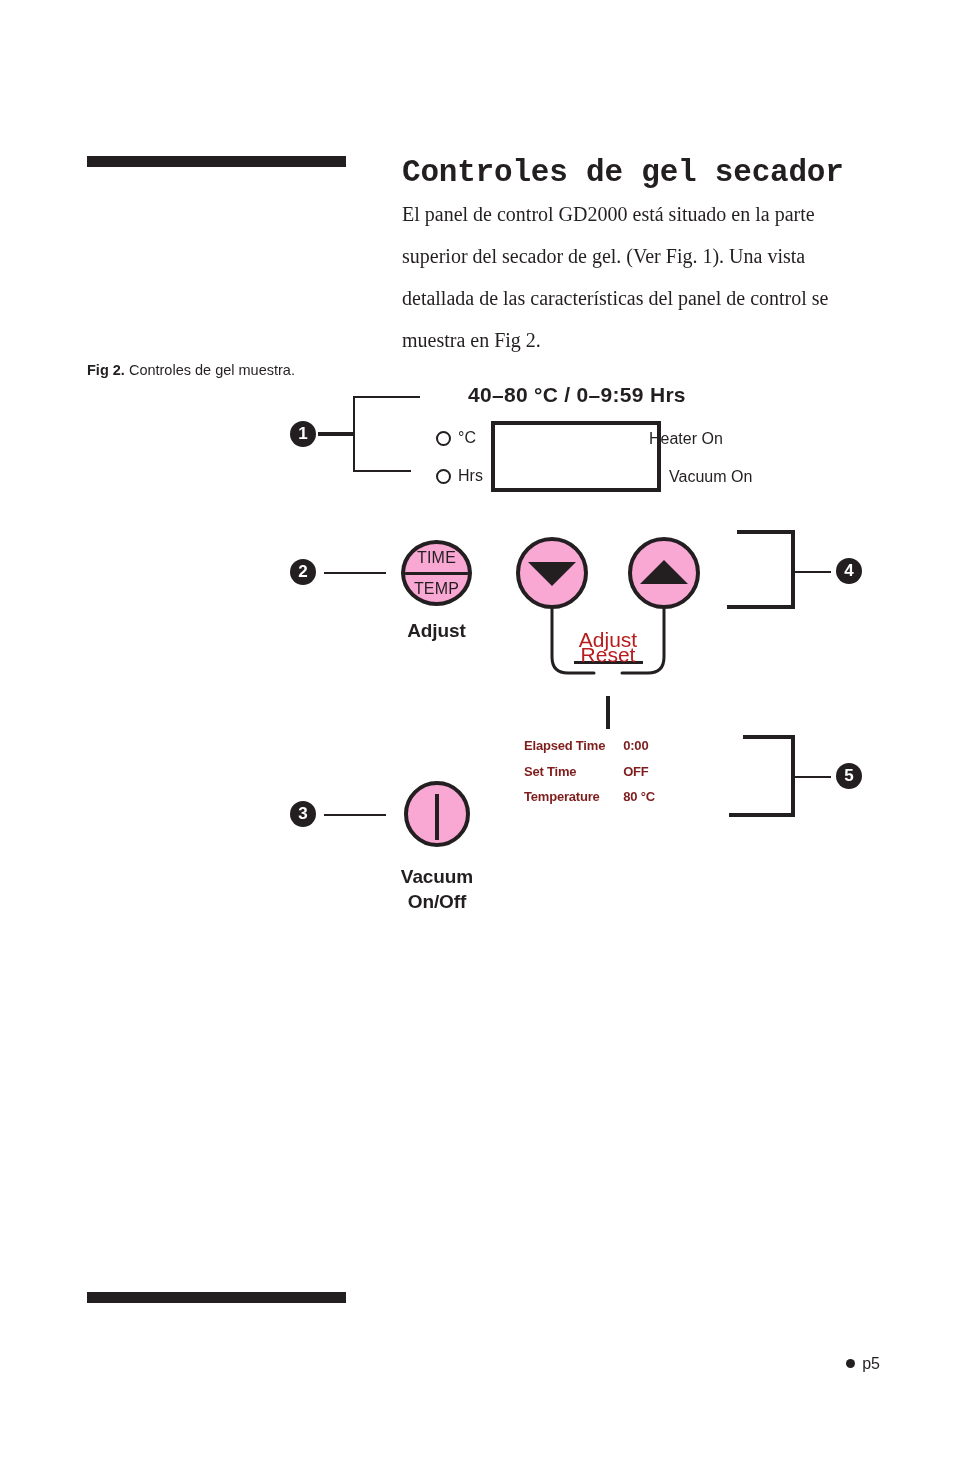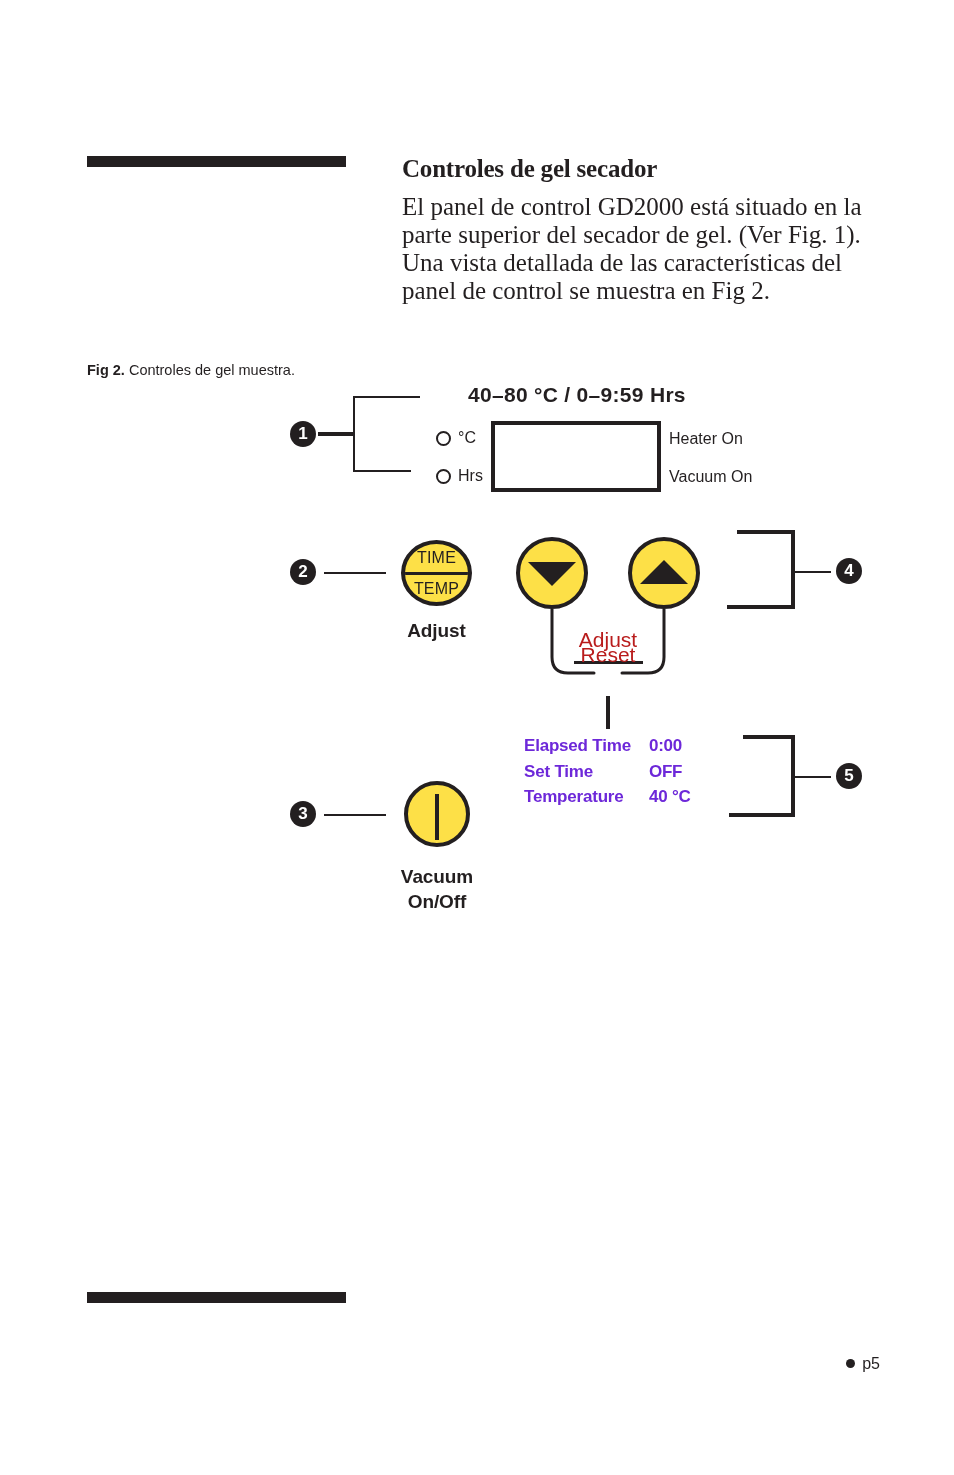--- a/index.html
+++ b/index.html
@@ -28,34 +28,34 @@
   }
   .rule-top    { top: 156px; }
   .rule-bottom { top: 1292px; }
 
   
   .section-heading {
     position: absolute;
     left: 402px;
     top: 155px;
     width: 470px;
-    font-family: Liberation Serif, serif;
+    font-family: Liberation Mono, monospace;
     font-weight: bold;
-    font-size: 25px;
+    font-size: 31px;
     letter-spacing: -0.2px;
     color: #231f20;
   }
   .body-copy {
     position: absolute;
     left: 402px;
     top: 193px;
     width: 460px;
     font-family: "Liberation Serif", serif;
-    font-size: 25px;
-    line-height: 28px;
+    font-size: 20px;
+    line-height: 42px;
     color: #231f20;
   }
 
   
   .fig-caption {
     position: absolute;
     left: 87px;
     top: 362px;
     font-size: 14.5px;
     color: #231f20;
@@ -137,21 +137,21 @@
     font-size: 16px;
     white-space: nowrap;
   }
 
   
   .btn-round {
     position: absolute;
     border: 4px solid #231f20;
     border-radius: 50%;
     box-sizing: border-box;
-    background: #fde047;
+    background: #f9a8d4;
   }
   .btn-display {
     left: 401px;
     top: 540px;
     width: 71px;
     height: 66px;
     overflow: hidden;
   }
   .btn-display .txt {
     position: absolute;
@@ -257,24 +257,24 @@
     height: 3px;
     background: #231f20;
   }
 
   
   .readout {
     position: absolute;
     left: 524px;
     top: 733px;
     font-weight: bold;
-    font-size: 17px;
+    font-size: 13px;
     line-height: 25.5px;
     letter-spacing: -0.2px;
-    color: #6d28d9;
+    color: #7f1d1d;
   }
   .readout table { border-collapse: collapse; }
   .readout td { padding: 0; white-space: nowrap; vertical-align: top; }
   .readout td.k { padding-right: 18px; }
 
   
   .footer {
     position: absolute;
     left: 0;
     top: 1355px;
@@ -320,21 +320,21 @@
     <div class="range-label">40–80 °C / 0–9:59 Hrs</div>
 
     <div class="led" style="left:436px; top:431px;"></div>
     <div class="led-label" style="left:458px; top:429px;">°C</div>
 
     <div class="led" style="left:436px; top:469px;"></div>
     <div class="led-label" style="left:458px; top:467px;">Hrs</div>
 
     <div class="display-box"></div>
 
-    <div class="status-label" style="left:669px; top:430px;">Heater On</div>
+    <div class="status-label" style="left:649px; top:430px;">Heater On</div>
     <div class="status-label" style="left:669px; top:468px;">Vacuum On</div>
 
     <div class="badge" style="left:290px; top:559px;">2</div>
     <div class="ln ln-h" style="left:324px; top:572px; width:62px;"></div>
 
     <div class="btn-round btn-display">
       <div class="txt txt-top">TIME</div>
       <div class="divider"></div>
       <div class="txt txt-bot">TEMP</div>
     </div>
@@ -382,21 +382,21 @@
             <tr>
           <td class="k">Elapsed Time</td>
           <td class="v">0:00</td>
         </tr>
         <tr>
           <td class="k">Set Time</td>
           <td class="v">OFF</td>
         </tr>
         <tr>
           <td class="k">Temperature</td>
-          <td class="v">40 °C</td>
+          <td class="v">80 °C</td>
         </tr>
       </tbody>
         </table>
     </div>
 
     <div class="ln ln-thick-h" style="left:743px; top:735px; width:52px;"></div>
     <div class="ln ln-thick-v" style="left:791px; top:735px; height:82px;"></div>
     <div class="ln ln-thick-h" style="left:729px; top:813px; width:66px;"></div>
     <div class="ln ln-h" style="left:795px; top:776px; width:36px;"></div>
     <div class="badge" style="left:836px; top:763px;">5</div>

